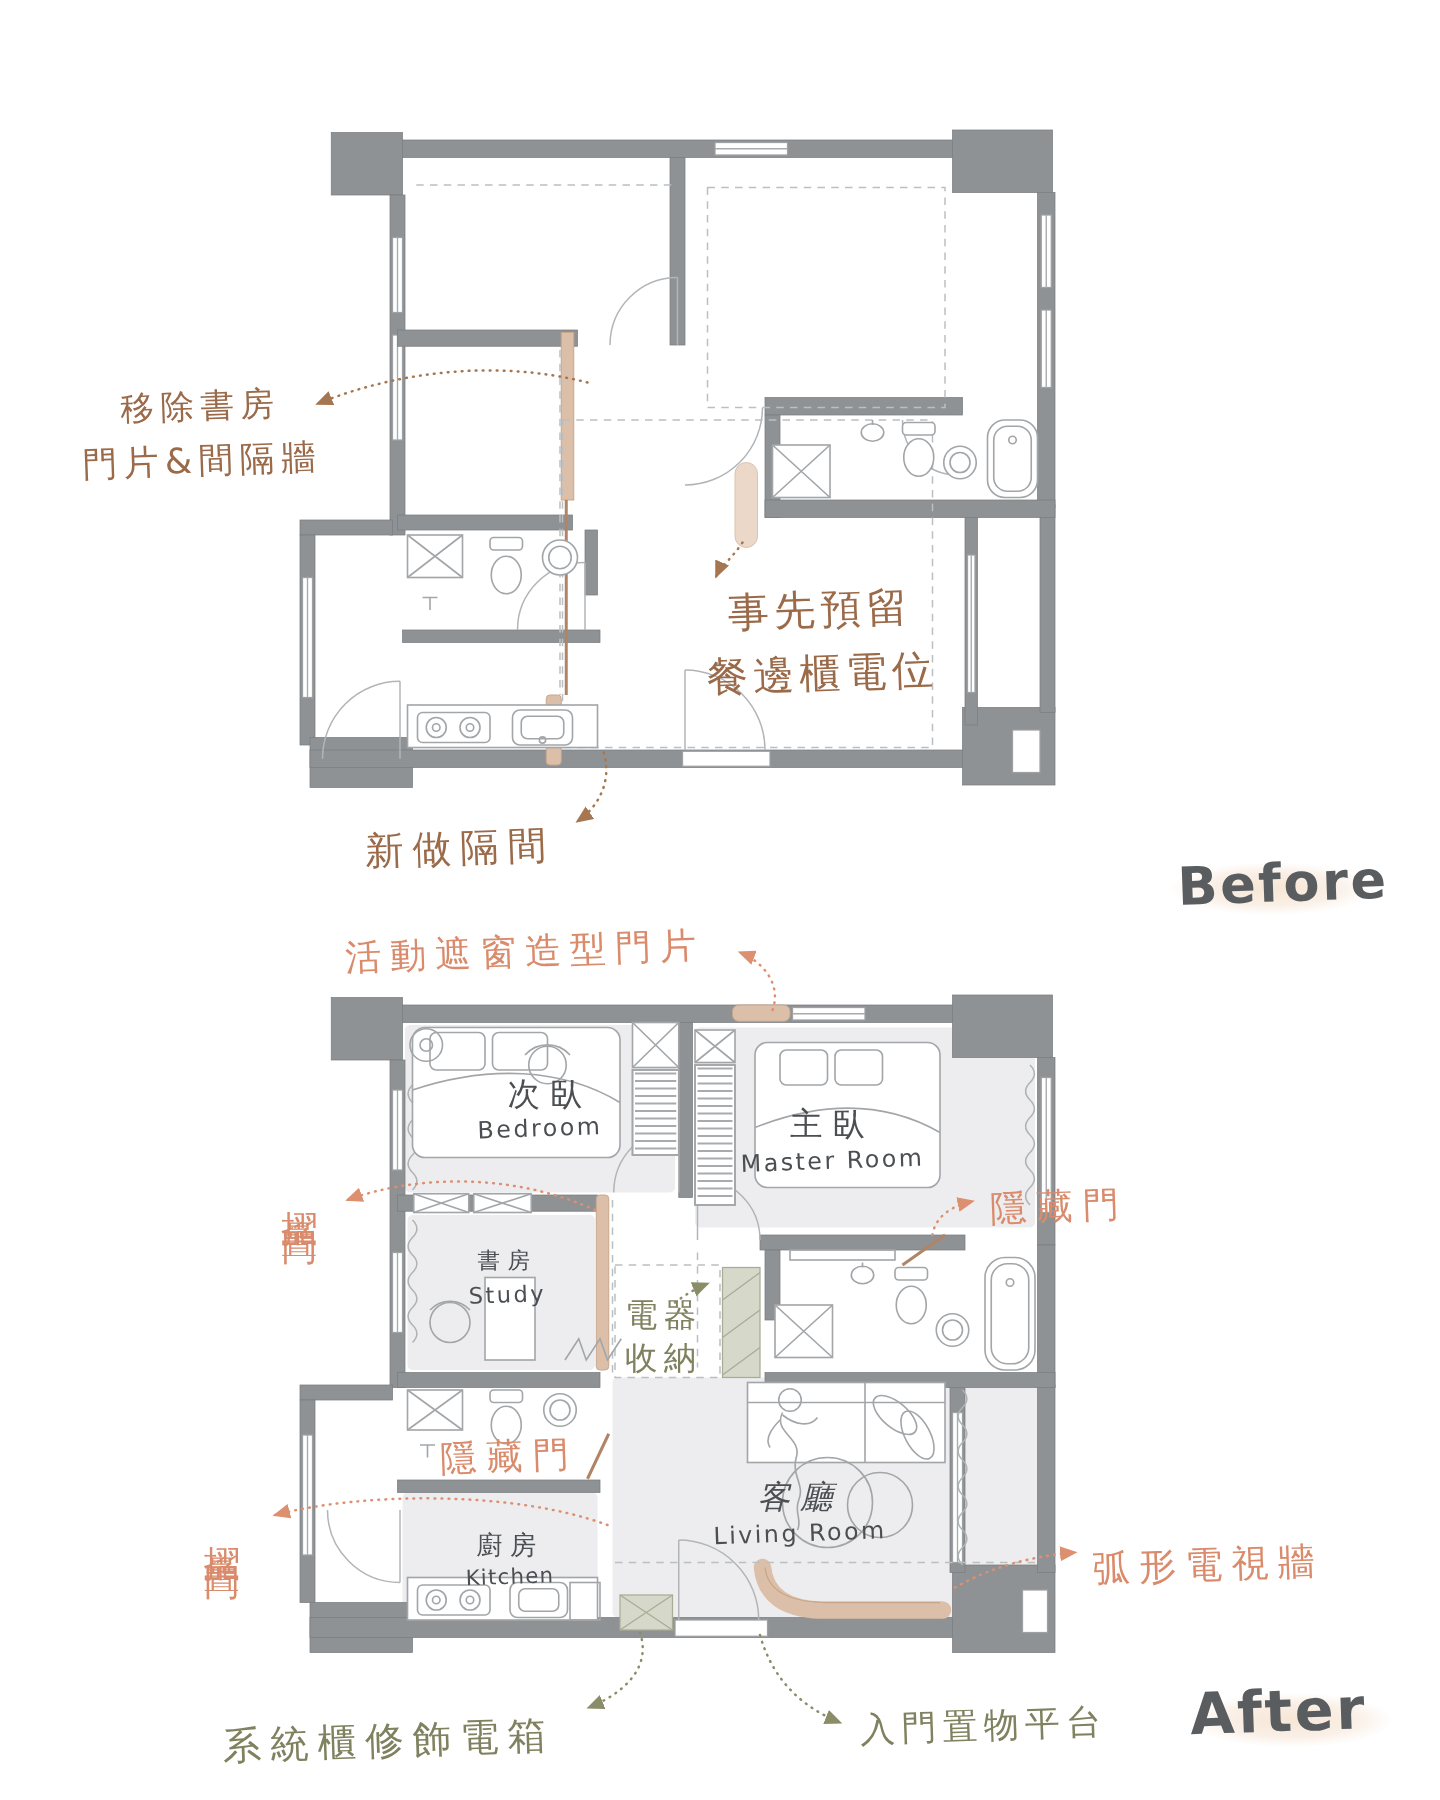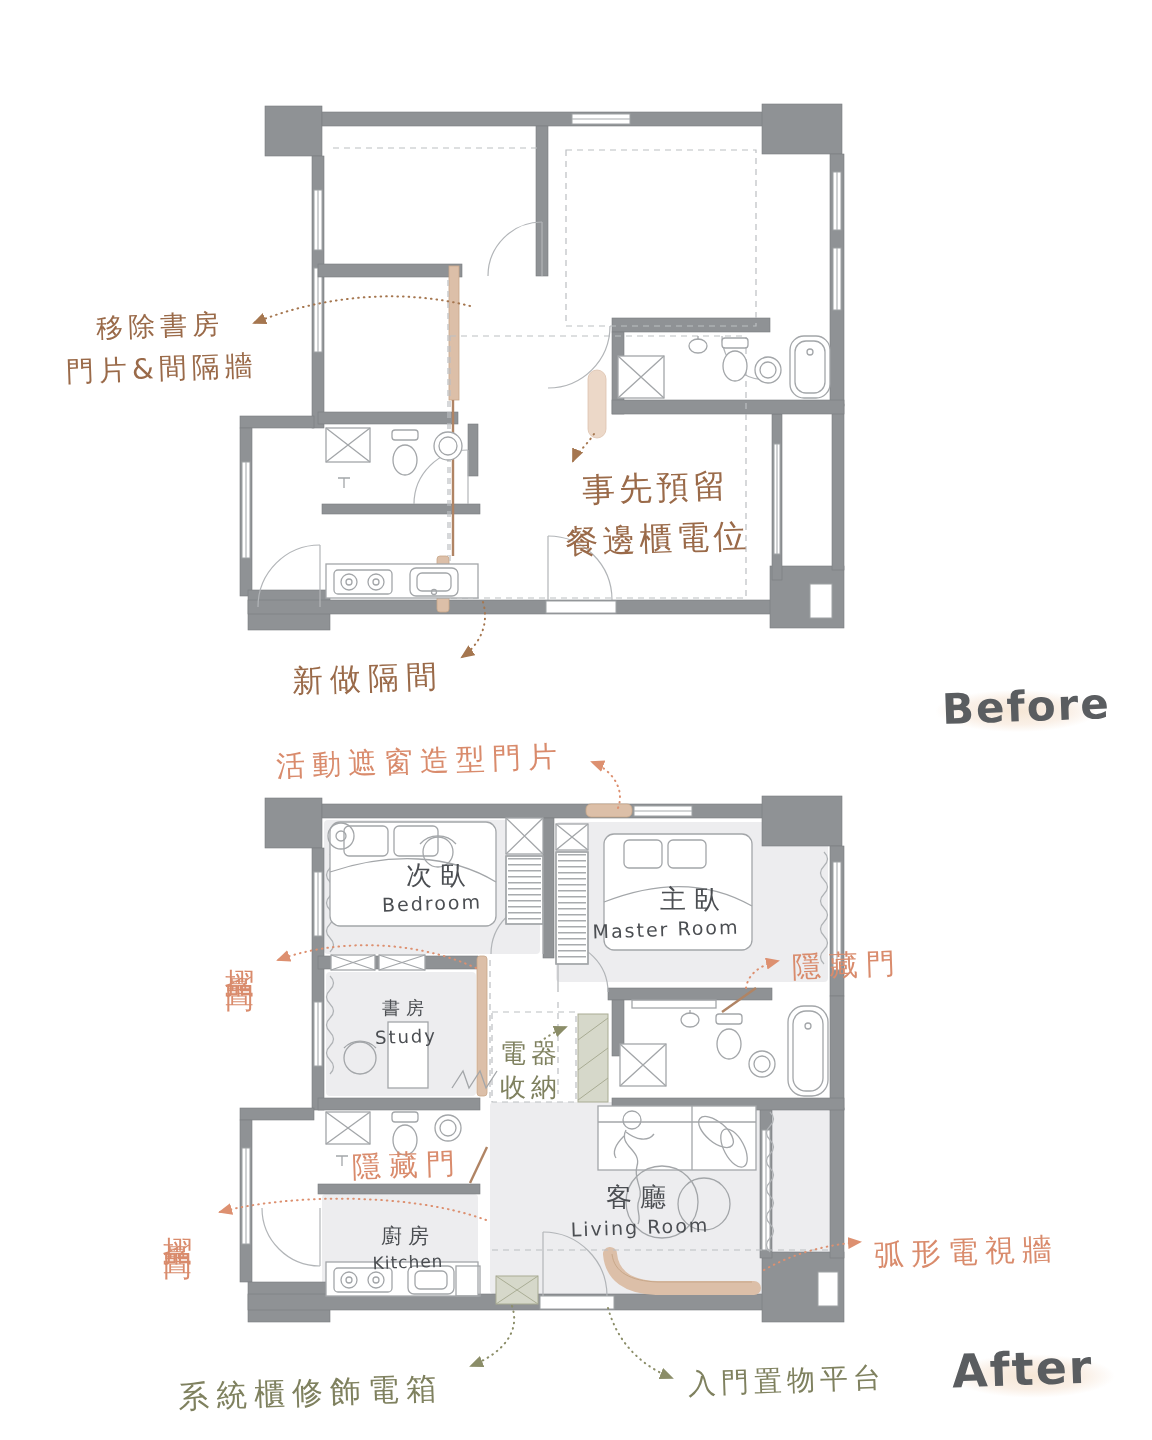--- a/index.html
+++ b/index.html
@@ -409,25 +409,25 @@
 <div class="lbl ann-orange hand" style="left:874px;top:1232px;font-size:30px;letter-spacing:7px;">弧形電視牆</div>
 <div class="lbl ann-olive hand" style="left:178px;top:1372px;font-size:31px;letter-spacing:7px;">系統櫃修飾電箱</div>
 <div class="lbl ann-olive hand" style="left:688px;top:1362px;font-size:28px;letter-spacing:5px;">入門置物平台</div>
 
 <div class="glow" style="left:928px;top:1348px;width:210px;height:56px;"></div>
 <div class="lbl big-label hand" style="left:952px;top:1342px;font-size:46px;">After</div>
 
 <div class="lbl room-zh center" style="left:378px;top:858px;width:124px;font-size:26px;">次臥</div>
 <div class="lbl room-en center hand" style="left:368px;top:892px;width:128px;font-size:19px;letter-spacing:2px;">Bedroom</div>
 
-<div class="lbl room-zh center" style="left:604px;top:882px;width:124px;font-size:26px;text-align:right;">主臥</div>
+<div class="lbl room-zh center" style="left:604px;top:882px;width:124px;font-size:26px;">主臥</div>
 <div class="lbl room-en center hand" style="left:590px;top:918px;width:152px;font-size:19px;letter-spacing:2px;">Master Room</div>
 
 <div class="lbl room-zh center" style="left:370px;top:996px;width:72px;font-size:18px;letter-spacing:6px;">書房</div>
 <div class="lbl room-en center hand" style="left:366px;top:1026px;width:80px;font-size:18px;letter-spacing:2px;">Study</div>
 
-<div class="lbl room-zh center" style="left:588px;top:1180px;width:104px;font-size:26px;">客廳</div>
+<div class="lbl room-zh center" style="left:588px;top:1180px;width:104px;font-size:26px;font-style:italic;">客廳</div>
 <div class="lbl room-en center hand" style="left:570px;top:1216px;width:140px;font-size:19px;letter-spacing:2px;">Living Room</div>
 
 <div class="lbl room-zh center" style="left:370px;top:1222px;width:76px;font-size:21px;letter-spacing:6px;">廚房</div>
 <div class="lbl room-en center hand" style="left:364px;top:1252px;width:88px;font-size:17px;letter-spacing:1px;">Kitchen</div>
 
 </div>
 
 </body></html>

